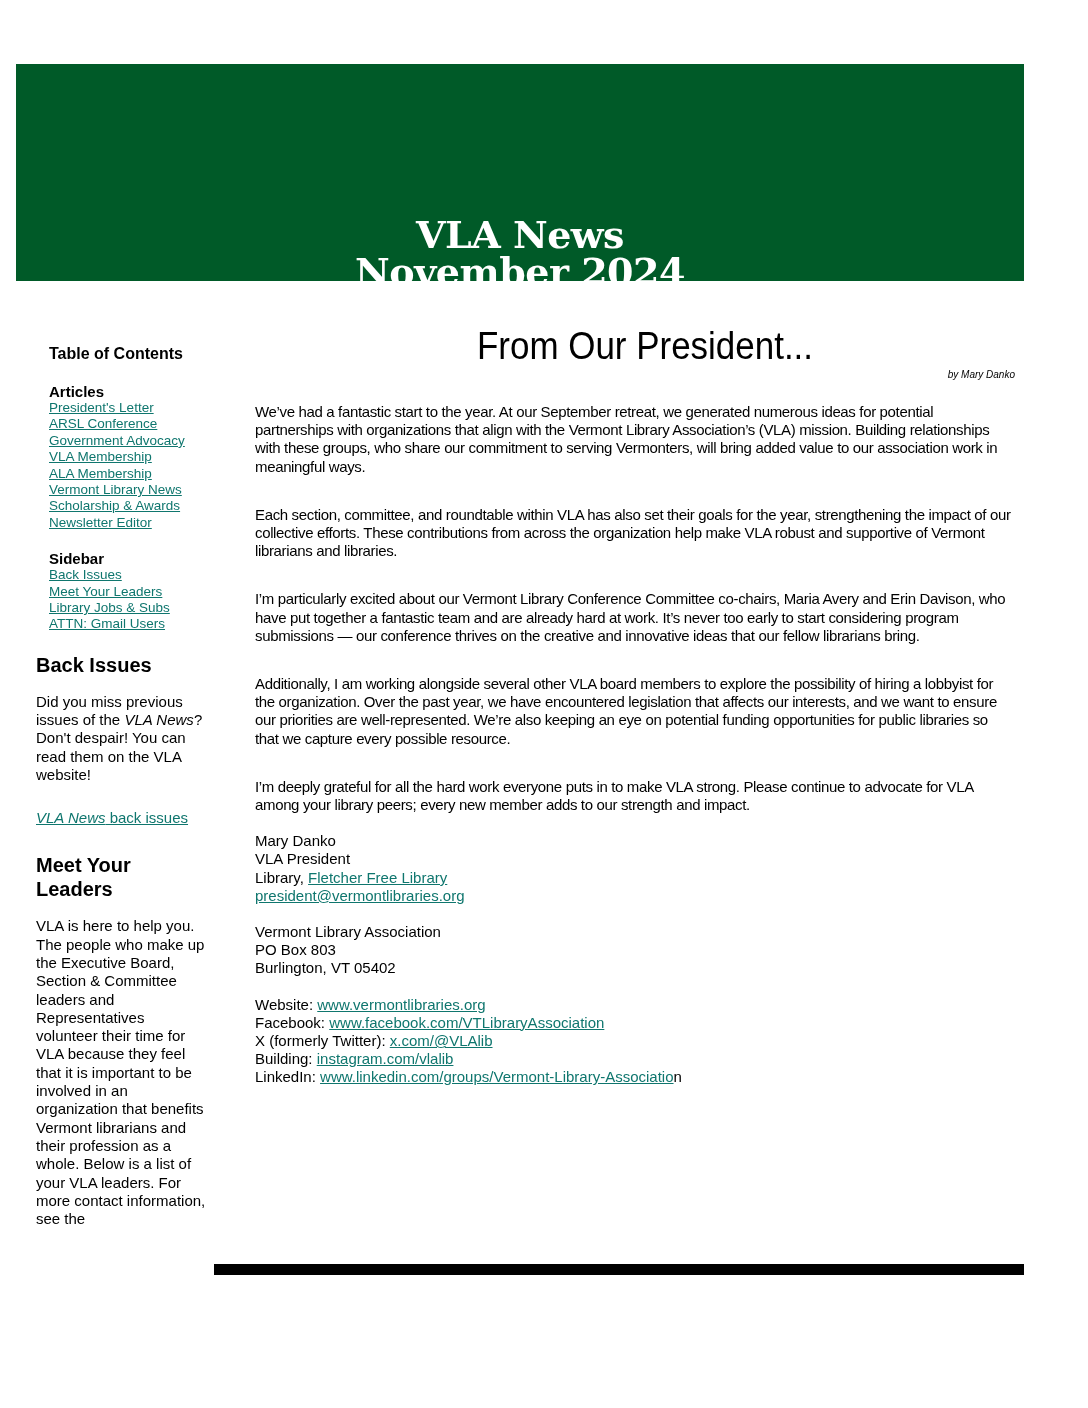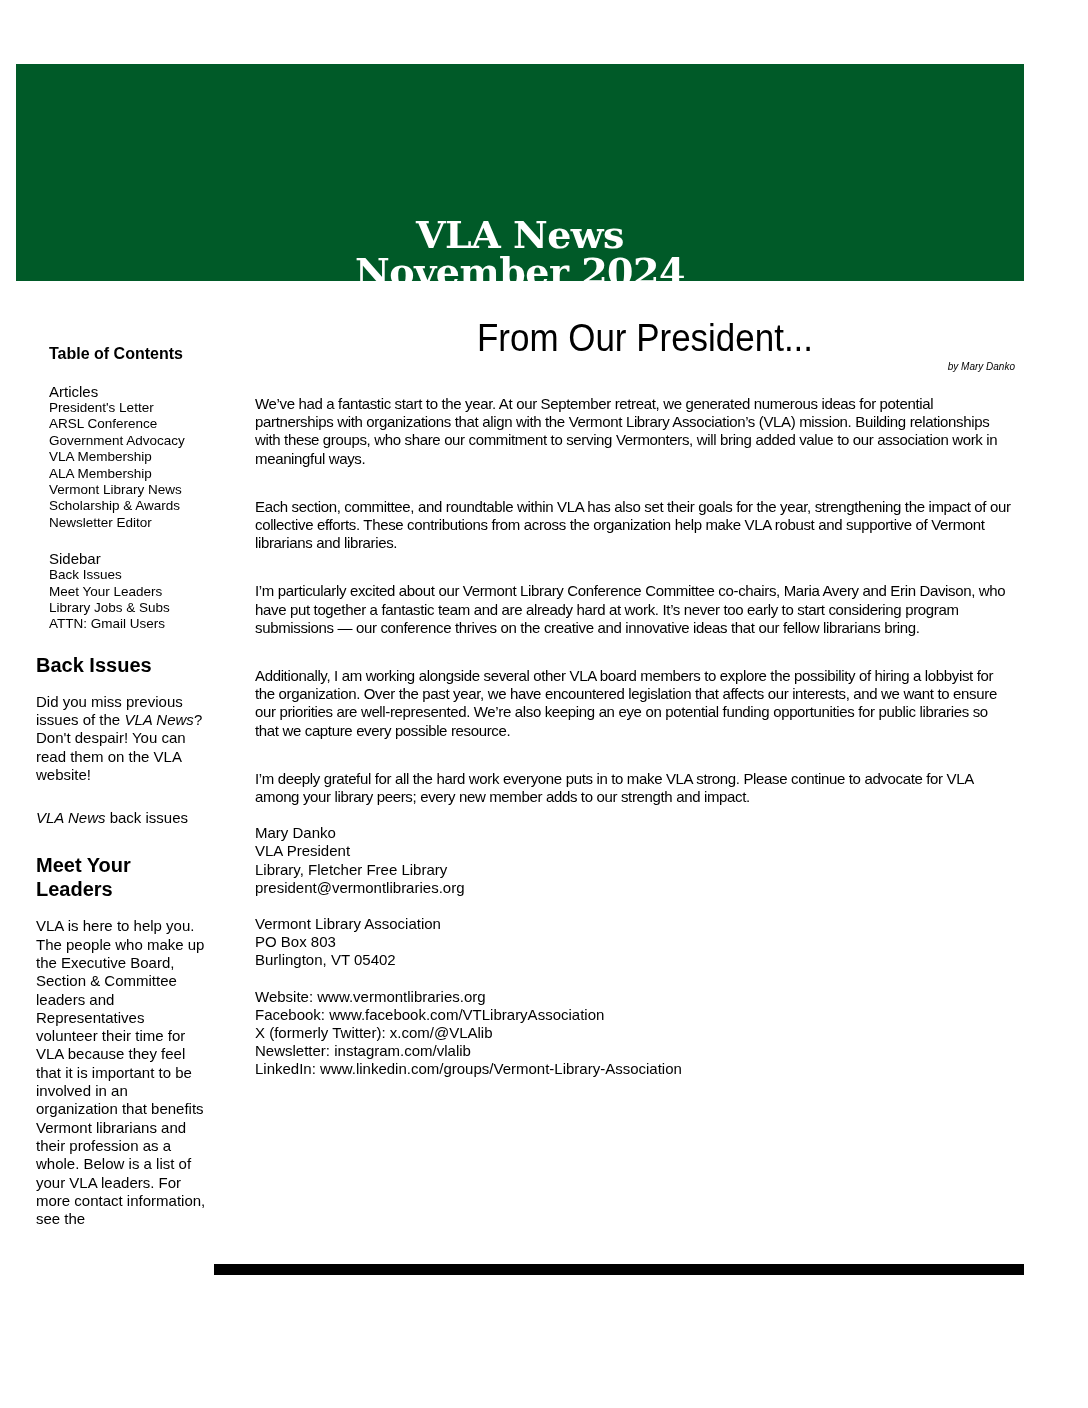--- a/index.html
+++ b/index.html
@@ -1,36 +1,36 @@
 <!DOCTYPE html>
 <html><head>
 <meta charset="utf-8">
 <style>
   html, body { margin:0; padding:0; background:#ffffff; }
   body { width:1088px; height:1408px; position:relative; overflow:hidden;
          font-family:"Liberation Sans", sans-serif; color:#000; }
-  a { color:#000000; }
+  a { color:#0f766e; text-decoration:underline; }
 
   .banner { position:absolute; left:16px; top:64px; width:1008px; height:217px;
             background:#005a28; }
   .banner-title { position:absolute; left:0; right:0; top:152px; text-align:center;
             color:#ffffff; font-family:"DejaVu Serif", serif; font-weight:bold;
             font-size:38px; line-height:37px; letter-spacing:-0.5px; }
   .banner-title div { margin:0; }
 
   .sidebar { position:absolute; left:36px; top:344px; width:170px; }
   .toc-title { font-weight:bold; font-size:16px; margin:0 0 0 13px; line-height:20px; }
   .toc-group { margin-left:13px; }
-  .toc-group-title { font-weight:normal; font-size:15px; line-height:17px; margin-top:19px; }
+  .toc-group-title { font-weight:bold; font-size:15px; line-height:17px; margin-top:19px; }
   .toc-link { display:block; font-size:13.5px; line-height:16.4px; white-space:nowrap; }
   .side-heading { font-weight:bold; font-size:20px; line-height:24px; margin:16px 0 0 0; }
   .side-text { font-size:15px; line-height:18.3px; margin-top:16px; }
   .side-link { margin-top:24px; font-size:15px; line-height:19px; }
 
-  .main { position:absolute; left:255px; top:316px; width:760px; }
+  .main { position:absolute; left:255px; top:324px; width:760px; }
   .main-title { text-align:center; font-size:38px; line-height:44px; margin-left:20px;
                 transform:scaleX(0.92); }
   .byline { text-align:right; font-style:italic; font-size:10px; line-height:17px;
             margin-left:40px; margin-top:-2px; }
   .para { font-size:15px; line-height:18.2px; margin:0; letter-spacing:-0.35px; }
   .para + .para { margin-top:30px; }
   .first-para { margin-top:20px; }
   .block { font-size:15px; line-height:18.2px; margin-top:18px; }
   .block div { white-space:nowrap; }
 
@@ -100,18 +100,18 @@
   <div class="block">
     <div>Vermont Library Association</div>
     <div>PO Box 803</div>
     <div>Burlington, VT 05402</div>
   </div>
 
   <div class="block">
     <div><span>Website: </span><a>www.vermontlibraries.org</a></div>
     <div><span>Facebook: </span><a>www.facebook.com/VTLibraryAssociation</a></div>
     <div><span>X (formerly Twitter): </span><a>x.com/@VLAlib</a></div>
-    <div><span>Newsletter: </span><a>instagram.com/vlalib</a></div>
+    <div><span>Building: </span><a>instagram.com/vlalib</a></div>
     <div><span>LinkedIn: </span><a>www.linkedin.com/groups/Vermont-Library-Associatio</a><span>n</span></div>
   </div>
 </div>
 
 <div class="bottom-rule"></div>
 
 </body></html>

